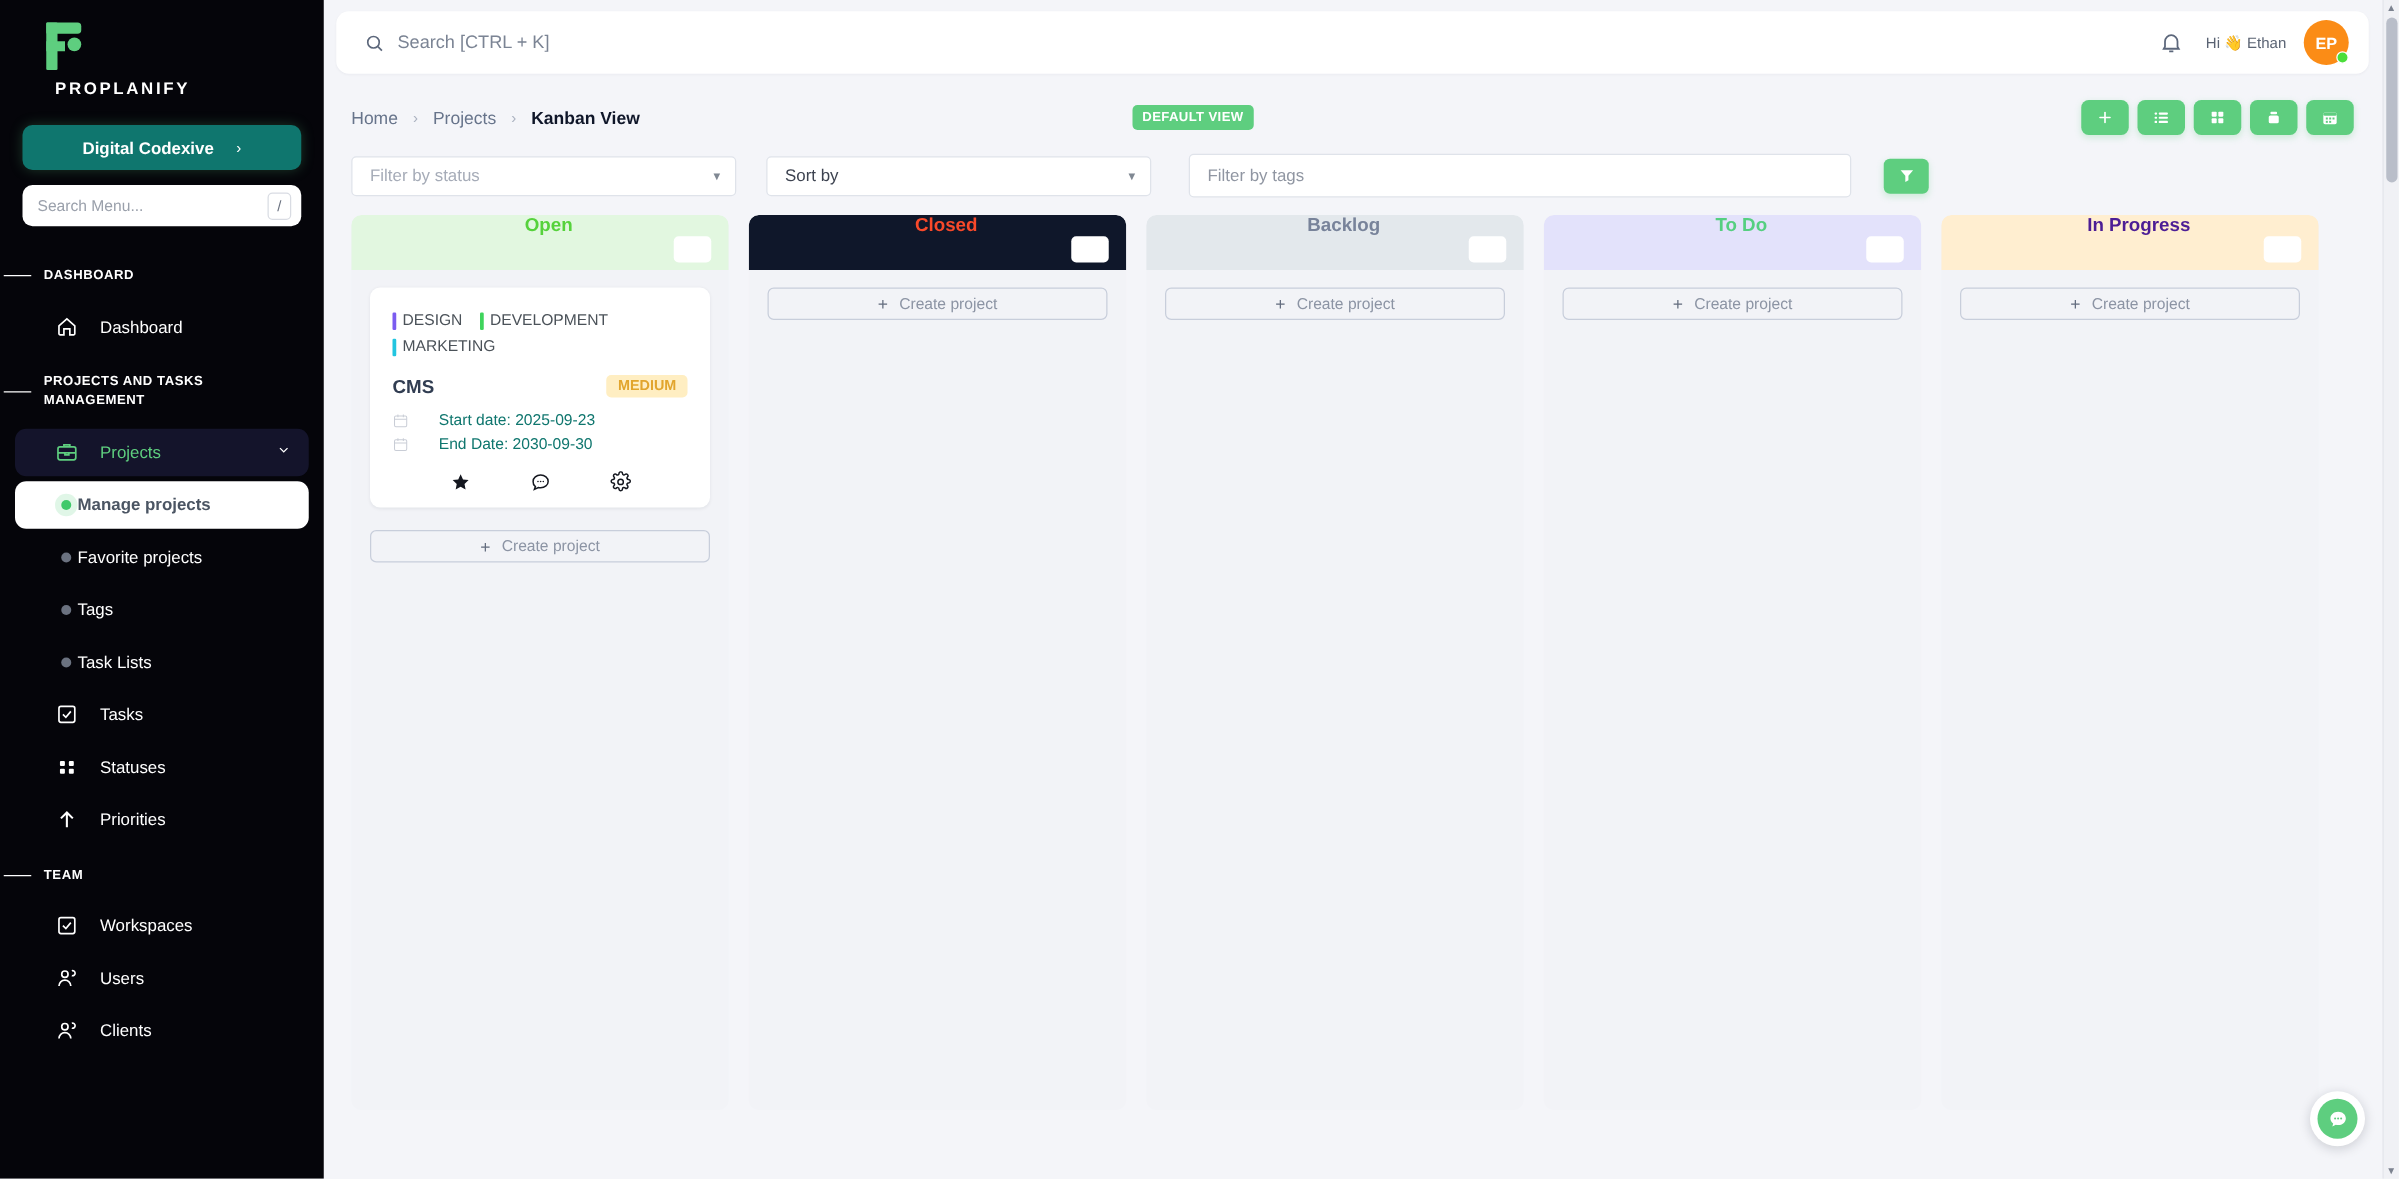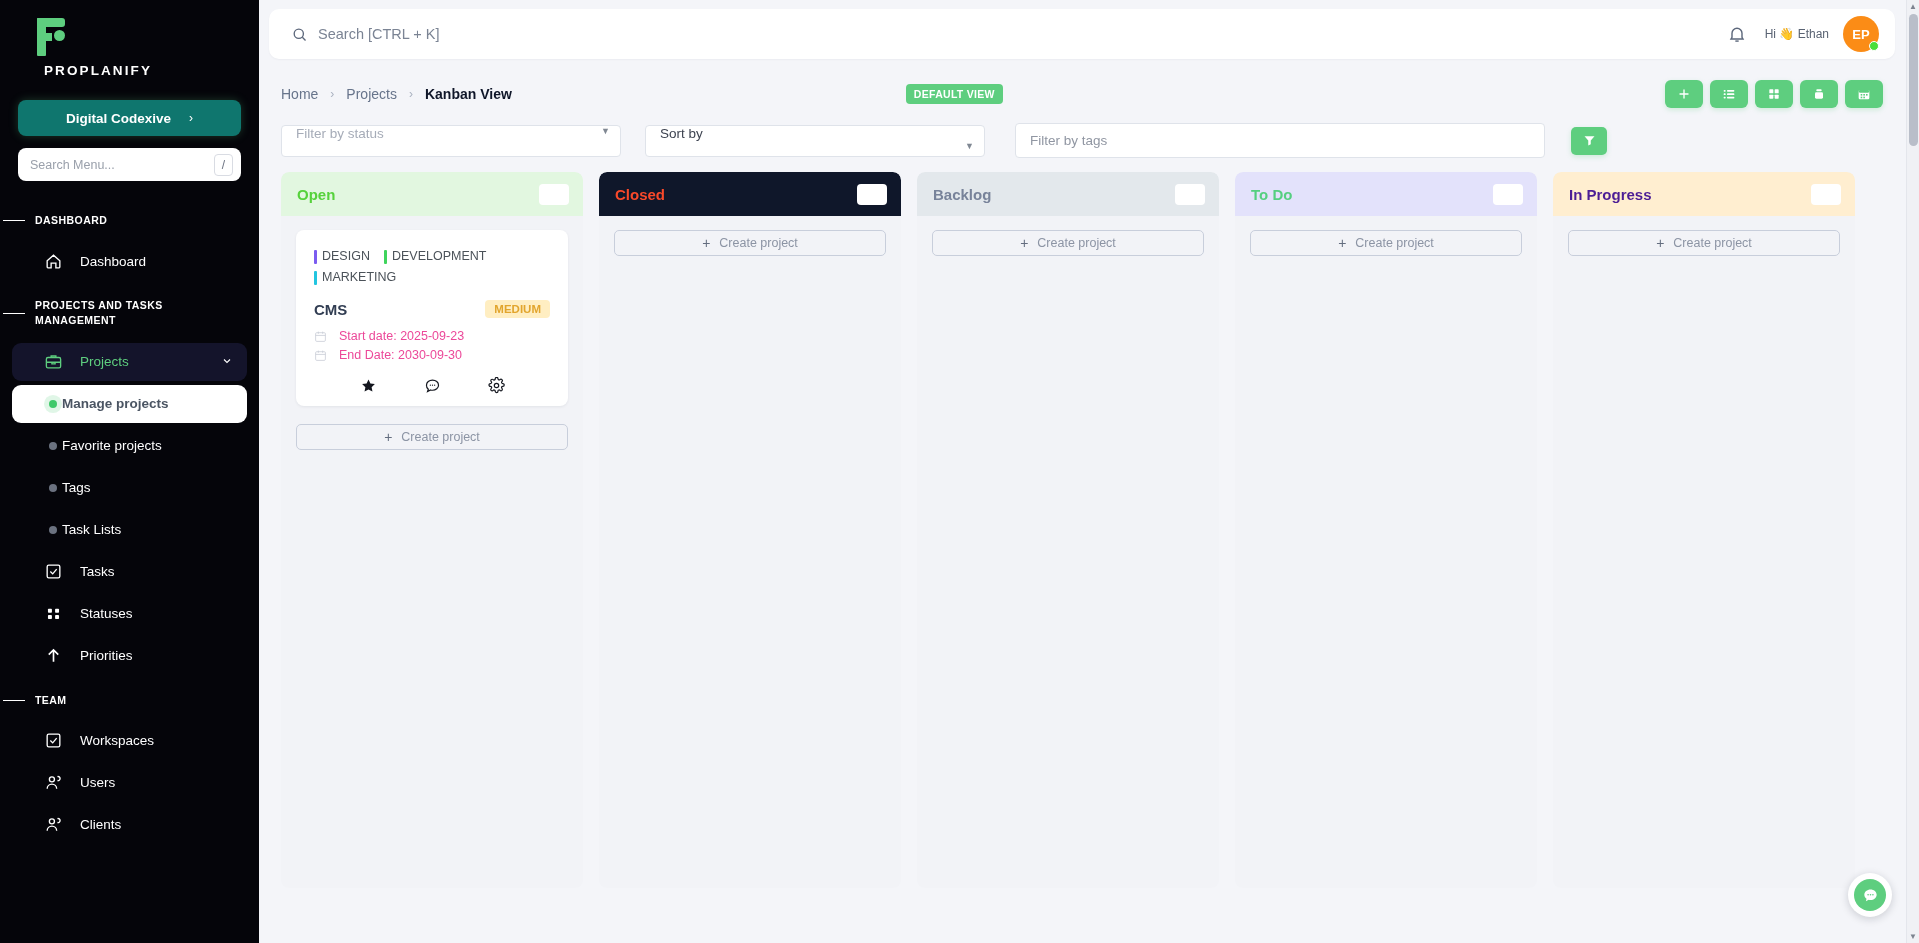--- a/index.html
+++ b/index.html
@@ -144,26 +144,26 @@
     box-shadow: 0 2px 5px rgba(94,206,127,.25);
   }
   .vbtn svg { width: 16px; height: 16px; fill: #fff; }
 
   
   .filters {
     display: flex; align-items: center; gap: 0;
     margin: 10px 24px 0 10px; padding: 0 12px;
   }
   .sel {
-    width: 340px; height: 32px; background: #ffffff;
+    width: 308px; height: 32px; background: #ffffff;
     border: 1px solid #dfe3ea; border-radius: 4px;
-    display: flex; align-items: flex-start; padding: 0 10px 0 14px;
+    display: flex; align-items: center; padding: 0 10px 0 14px;
     font-size: 13.5px; color: #a6acb8; cursor: pointer;
   }
-  .sel.dark-txt { color: #3d4350; flex-direction: column; }
+  .sel.dark-txt { color: #3d4350; }
   .sel .caret { margin-left: auto; color: #808893; font-size: 9px; }
   .filters .gap1 { width: 24px; }
   .filters .gap2 { width: 30px; }
   .tags-input {
     width: 530px; height: 35px; background: #ffffff;
     border: 1px solid #dfe3ea; border-radius: 4px;
     display: flex; align-items: center; padding: 0 14px;
   }
   .tags-input input {
     flex: 1; border: 0; outline: 0; background: transparent;
@@ -186,21 +186,21 @@
   .col {
     width: 302px; min-width: 302px;
     background: #f2f3f7;
     border-radius: 8px;
     height: 716px;
     display: flex; flex-direction: column;
     overflow: hidden;
   }
   .col-head {
     height: 44px; display: flex; align-items: center;
-    padding: 0 14px 0 16px; border-radius: 8px 8px 0 0;
+    padding: 0 14px 0 28px; border-radius: 8px 8px 0 0; flex-direction: column;
   }
   .col-head .title { font-size: 15px; font-weight: bold; }
   .col-head .count-box {
     margin-left: auto; min-width: 30px; height: 21px;
     background: #ffffff; border-radius: 4px;
     display: flex; align-items: center; justify-content: center;
     font-size: 11.5px; color: #4b5563; padding: 0 7px;
   }
   .col-body { flex: 1; padding: 14px 15px; overflow: hidden; }
 
@@ -214,21 +214,21 @@
     display: flex; align-items: center; gap: 5px;
     font-size: 12.5px; color: #4b5259; line-height: 21px;
   }
   .tag .tbar { width: 3px; height: 14px; border-radius: 1px; }
   .card-top { display: flex; align-items: center; margin-bottom: 9px; }
   .card-title { font-size: 15px; font-weight: bold; color: #313d52; }
   .prio {
     margin-left: auto; font-size: 11.5px; font-weight: bold;
     padding: 3px 9px; border-radius: 4px;
   }
-  .meta { display: flex; align-items: center; gap: 12px; font-size: 12.5px; color: #ec4899; line-height: 19px; }
+  .meta { display: flex; align-items: center; gap: 24px; font-size: 12.5px; color: #0f766e; line-height: 19px; }
   .meta svg { width: 13px; height: 13px; stroke: #c9cdd6; fill: none; stroke-width: 1.5; }
   .card-actions {
     display: flex; justify-content: space-around; align-items: center;
     margin-top: 12px; padding: 0 22px 2px 22px;
   }
   .card-actions .act { cursor: pointer; display: flex; }
   .card-actions svg { width: 17px; height: 17px; }
 
   .create-btn {
     height: 26px; border: 1px solid #c8cedb; border-radius: 5px;

